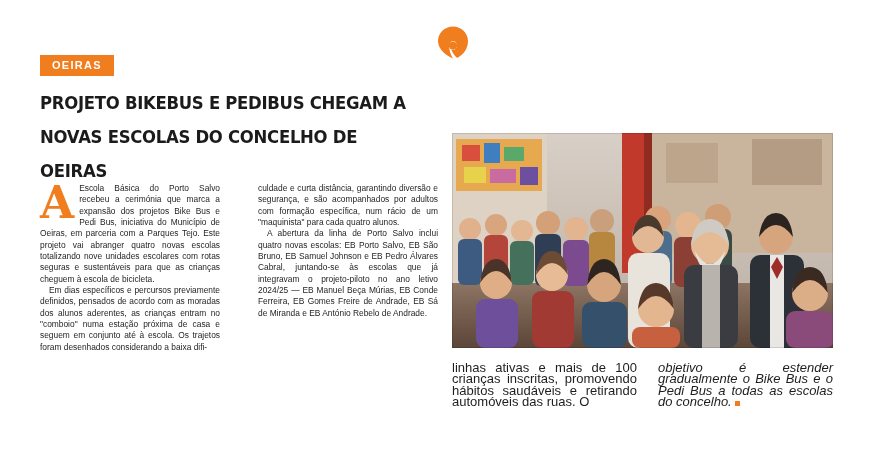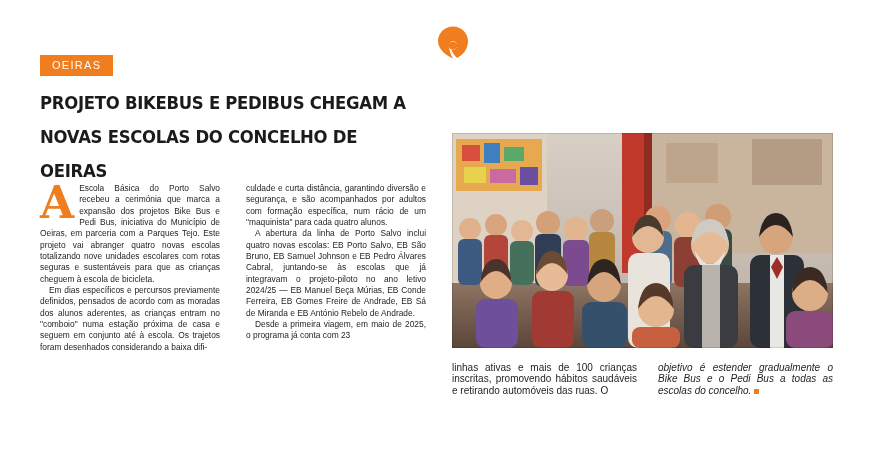--- a/index.html
+++ b/index.html
@@ -30,21 +30,21 @@
   }
 
   
   .section-tag {
     position: absolute;
     left: 40px;
     top: 55px;
     background: #F07D1E;
     color: #ffffff;
     font-size: 11px;
-    font-weight: normal;
+    font-weight: bold;
     letter-spacing: 1.3px;
     padding: 5px 12px 5px 12px;
     line-height: 1;
   }
 
   
   .headline {
     position: absolute;
     left: 40px;
     top: 86px;
@@ -72,38 +72,38 @@
     color: #1e1e1e;
     text-align: justify;
   }
   .col p {
     margin: 0;
   }
   .col p + p {
     text-indent: 9px;
   }
   .col-1 { left: 40px; }
-  .col-2 { left: 246px; }
+  .col-2 { left: 258px; }
 
   .dropcap {
     float: left;
     font-family: "DejaVu Serif", serif;
     font-weight: bold;
     color: #F07D1E;
     font-size: 44px;
     line-height: 36px;
     padding: 1px 5px 0 0;
     margin-top: 1px;
   }
 
   
   .capcol {
     position: absolute;
     top: 362px;
-    font-size: 10px;
+    font-size: 13px;
     line-height: 11.35px;
     color: #1e1e1e;
     text-align: justify;
   }
   .capcol-1 { left: 452px; width: 185px; }
   .capcol-2 { left: 658px; width: 175px; font-style: italic; }
   .capcol p { margin: 0; }
   .end-square {
     display: inline-block;
     width: 5px;
@@ -145,21 +145,20 @@
   </div>
 
   <div class="col col-1">
     <p><span class="dropcap">A</span><span>Escola Básica do Porto Salvo recebeu a cerimónia que marca a expansão dos projetos Bike Bus e Pedi Bus, iniciativa do Município de Oeiras, em parceria com a Parques Tejo. Este projeto vai abranger quatro novas escolas totalizando nove unidades escolares com rotas seguras e sustentáveis para que as crianças cheguem à escola de bicicleta.</span></p>
     <p>Em dias específicos e percursos previamente definidos, pensados de acordo com as moradas dos alunos aderentes, as crianças entram no "comboio" numa estação próxima de casa e seguem em conjunto até à escola. Os trajetos foram desenhados considerando a baixa difi-</p>
   </div>
 
   <div class="col col-2">
     <p>culdade e curta distância, garantindo diversão e segurança, e são acompanhados por adultos com formação específica, num rácio de um "maquinista" para cada quatro alunos.</p>
     <p>A abertura da linha de Porto Salvo inclui quatro novas escolas: EB Porto Salvo, EB São Bruno, EB Samuel Johnson e EB Pedro Álvares Cabral, juntando-se às escolas que já integravam o projeto-piloto no ano letivo 2024/25 — EB Manuel Beça Múrias, EB Conde Ferreira, EB Gomes Freire de Andrade, EB Sá de Miranda e EB António Rebelo de Andrade.</p>
-    <p>Desde a primeira viagem, em maio de 2025, o programa já conta com 23</p>
   </div>
 
   <div class="photo">
     <svg width="381" height="215" viewBox="0 0 381 215" preserveAspectRatio="xMidYMid slice">
       <defs>
         <linearGradient id="wall" x1="0" y1="0" x2="0" y2="1">
           <stop offset="0" stop-color="#d8cfc6"></stop>
           <stop offset="1" stop-color="#b9ada2"></stop>
         </linearGradient>
         <linearGradient id="floorG" x1="0" y1="0" x2="0" y2="1">

